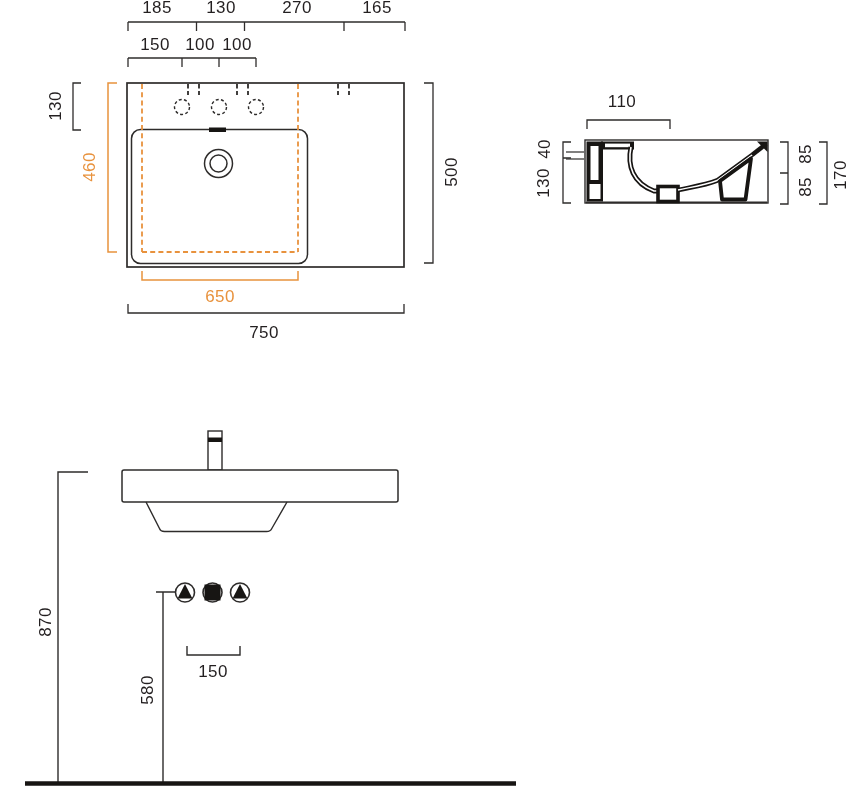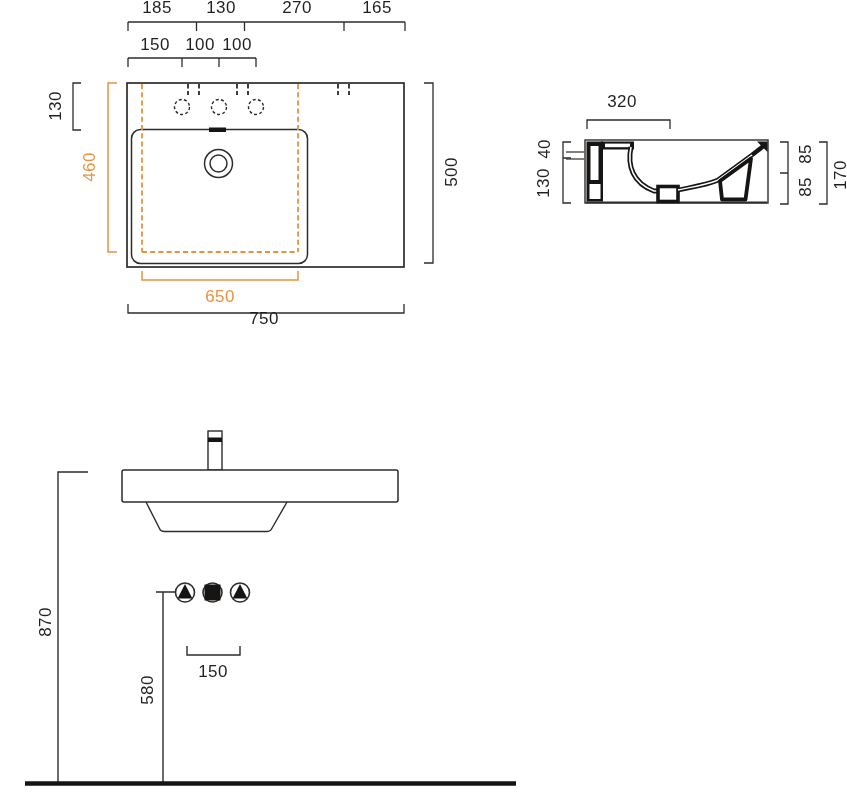--- a/index.html
+++ b/index.html
@@ -153,23 +153,23 @@
   <div class="dim" style="left:377px;top:8px">165</div>
 
   <div class="dim" style="left:155px;top:45px">150</div>
   <div class="dim" style="left:200px;top:45px">100</div>
   <div class="dim" style="left:237px;top:45px">100</div>
 
   <div class="dim rot" style="left:56px;top:106px">130</div>
   <div class="dim rot orange" style="left:90px;top:167px">460</div>
   <div class="dim rot" style="left:452px;top:172px">500</div>
   <div class="dim orange" style="left:220px;top:297px">650</div>
-  <div class="dim" style="left:264px;top:319px">750</div>
+  <div class="dim" style="left:264px;top:333px">750</div>
 
-  <div class="dim" style="left:622px;top:102px">320</div>
+  <div class="dim" style="left:622px;top:102px">110</div>
   <div class="dim rot" style="left:545px;top:149px">40</div>
   <div class="dim rot" style="left:544px;top:183px">130</div>
   <div class="dim rot" style="left:806px;top:154px">85</div>
   <div class="dim rot" style="left:806px;top:187px">85</div>
   <div class="dim rot" style="left:841px;top:175px">170</div>
 
   <div class="dim rot" style="left:46px;top:622px">870</div>
   <div class="dim rot" style="left:148px;top:690px">580</div>
   <div class="dim" style="left:213px;top:672px">150</div>
 </div>

